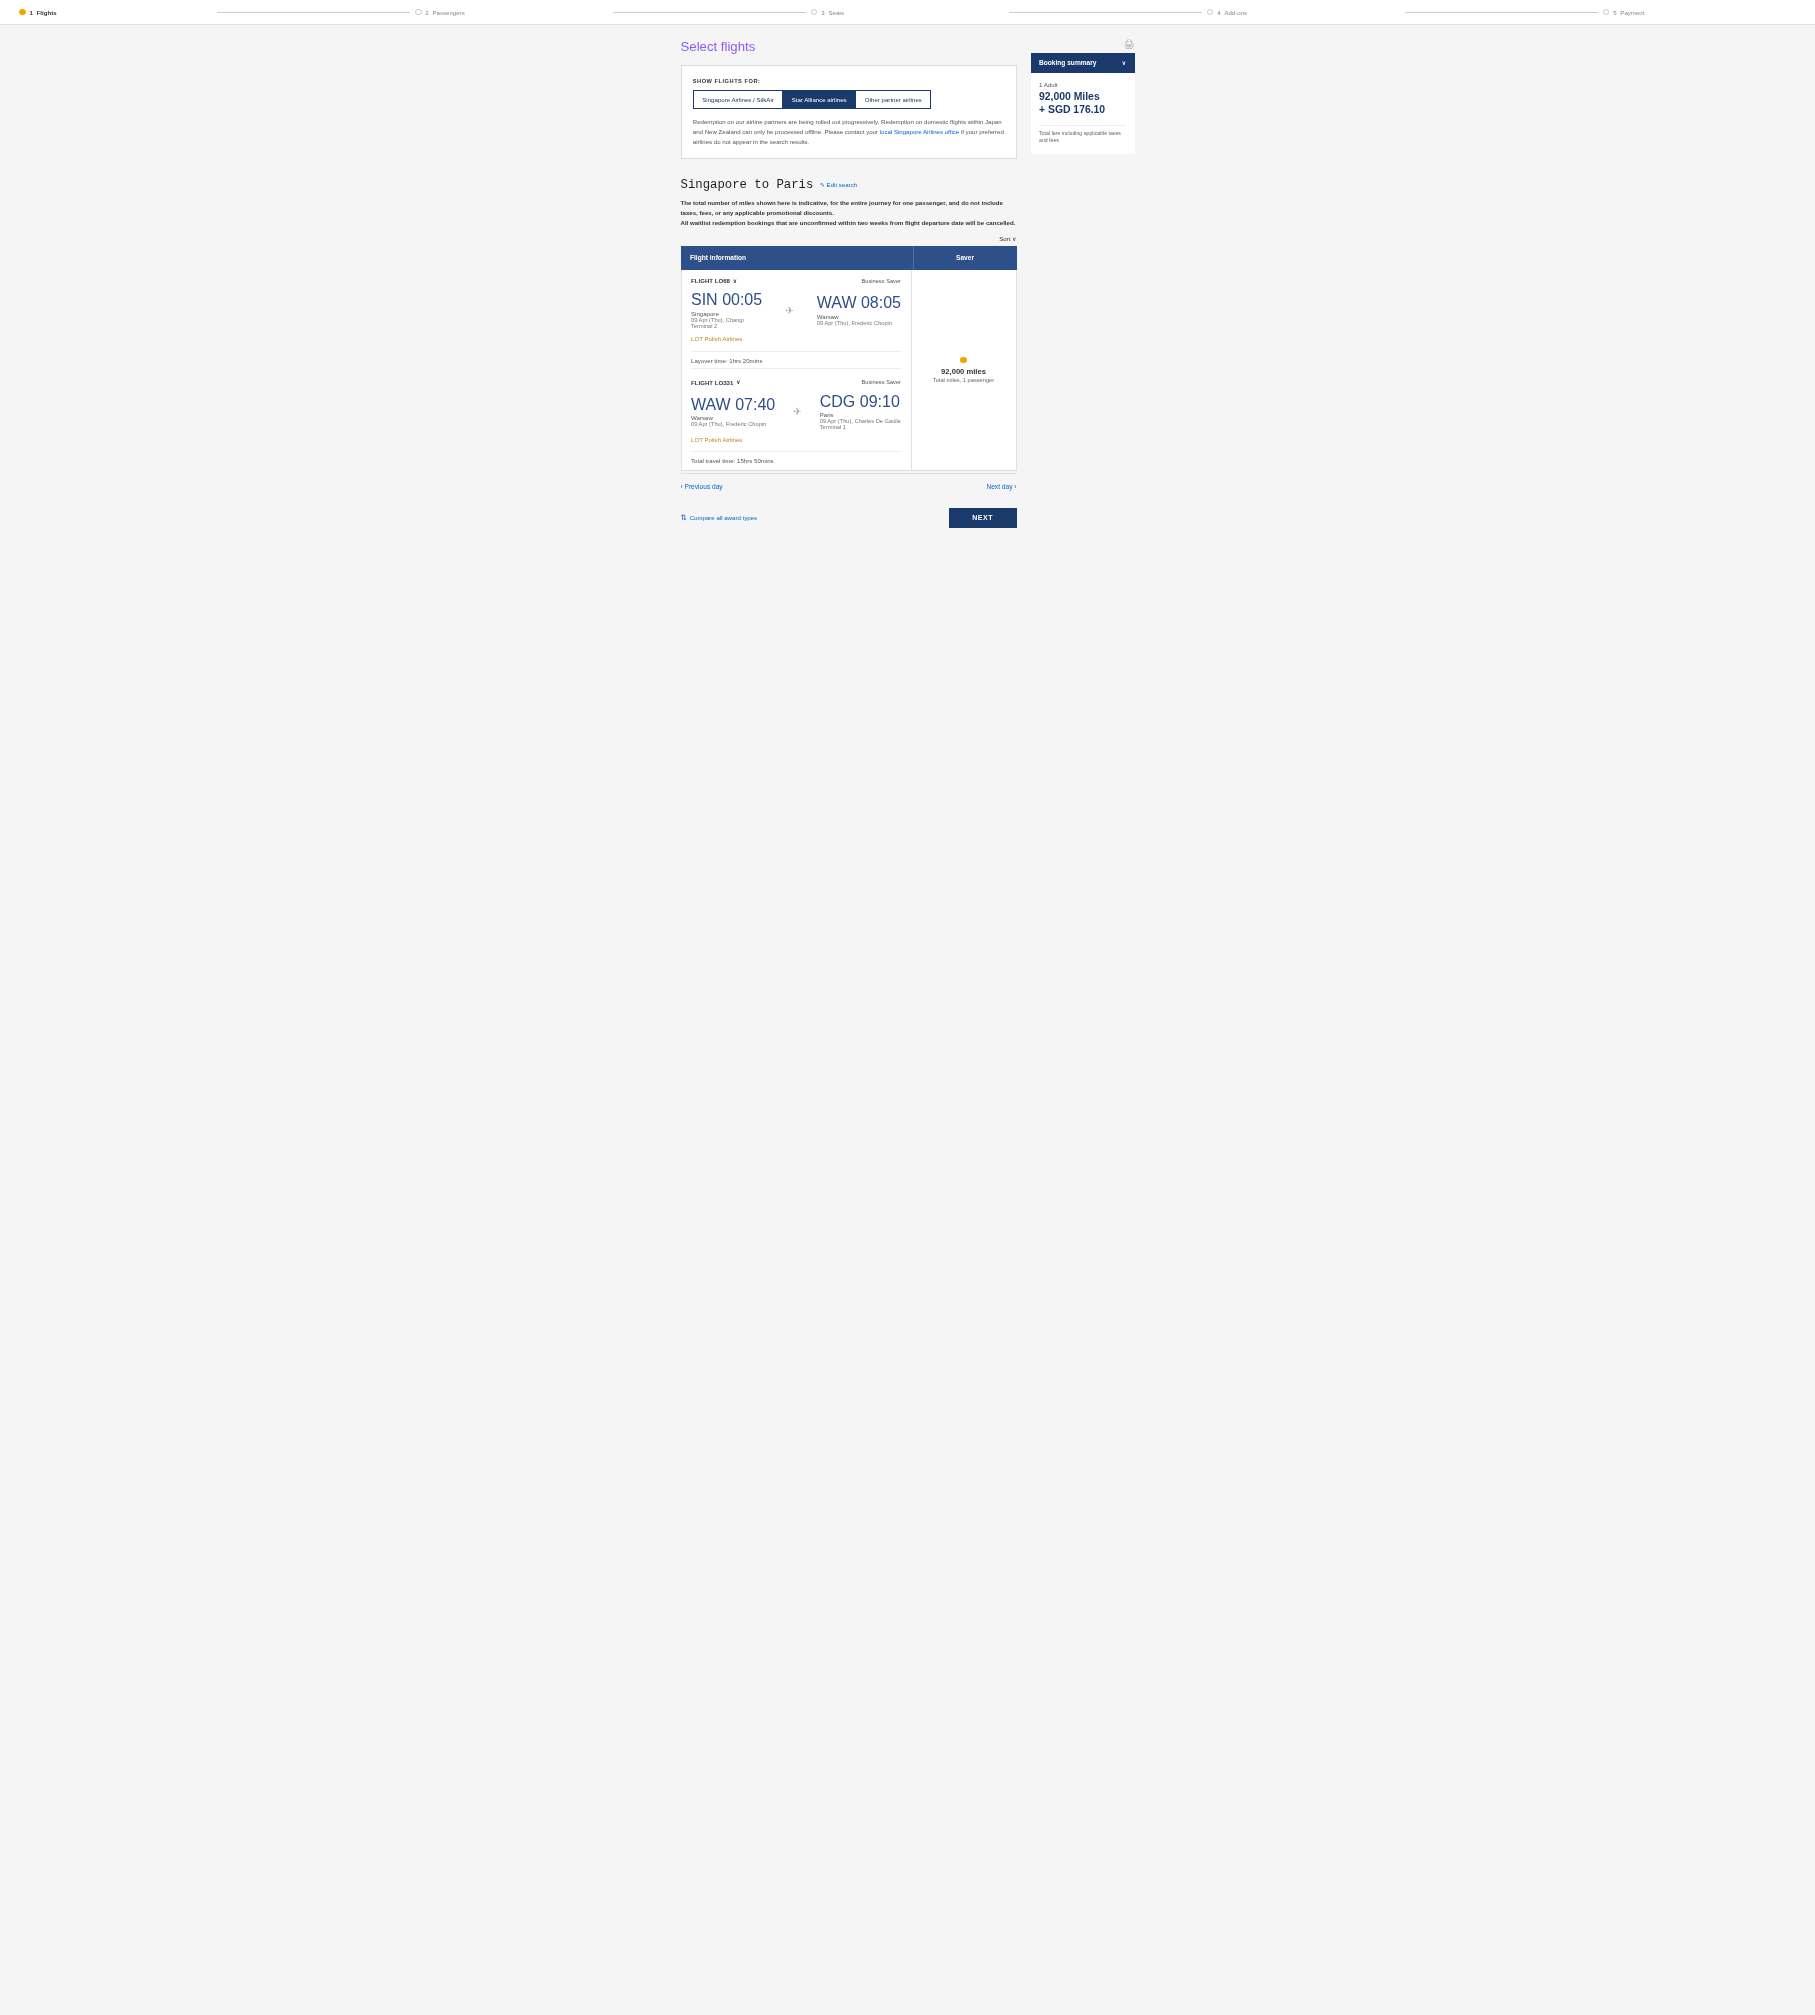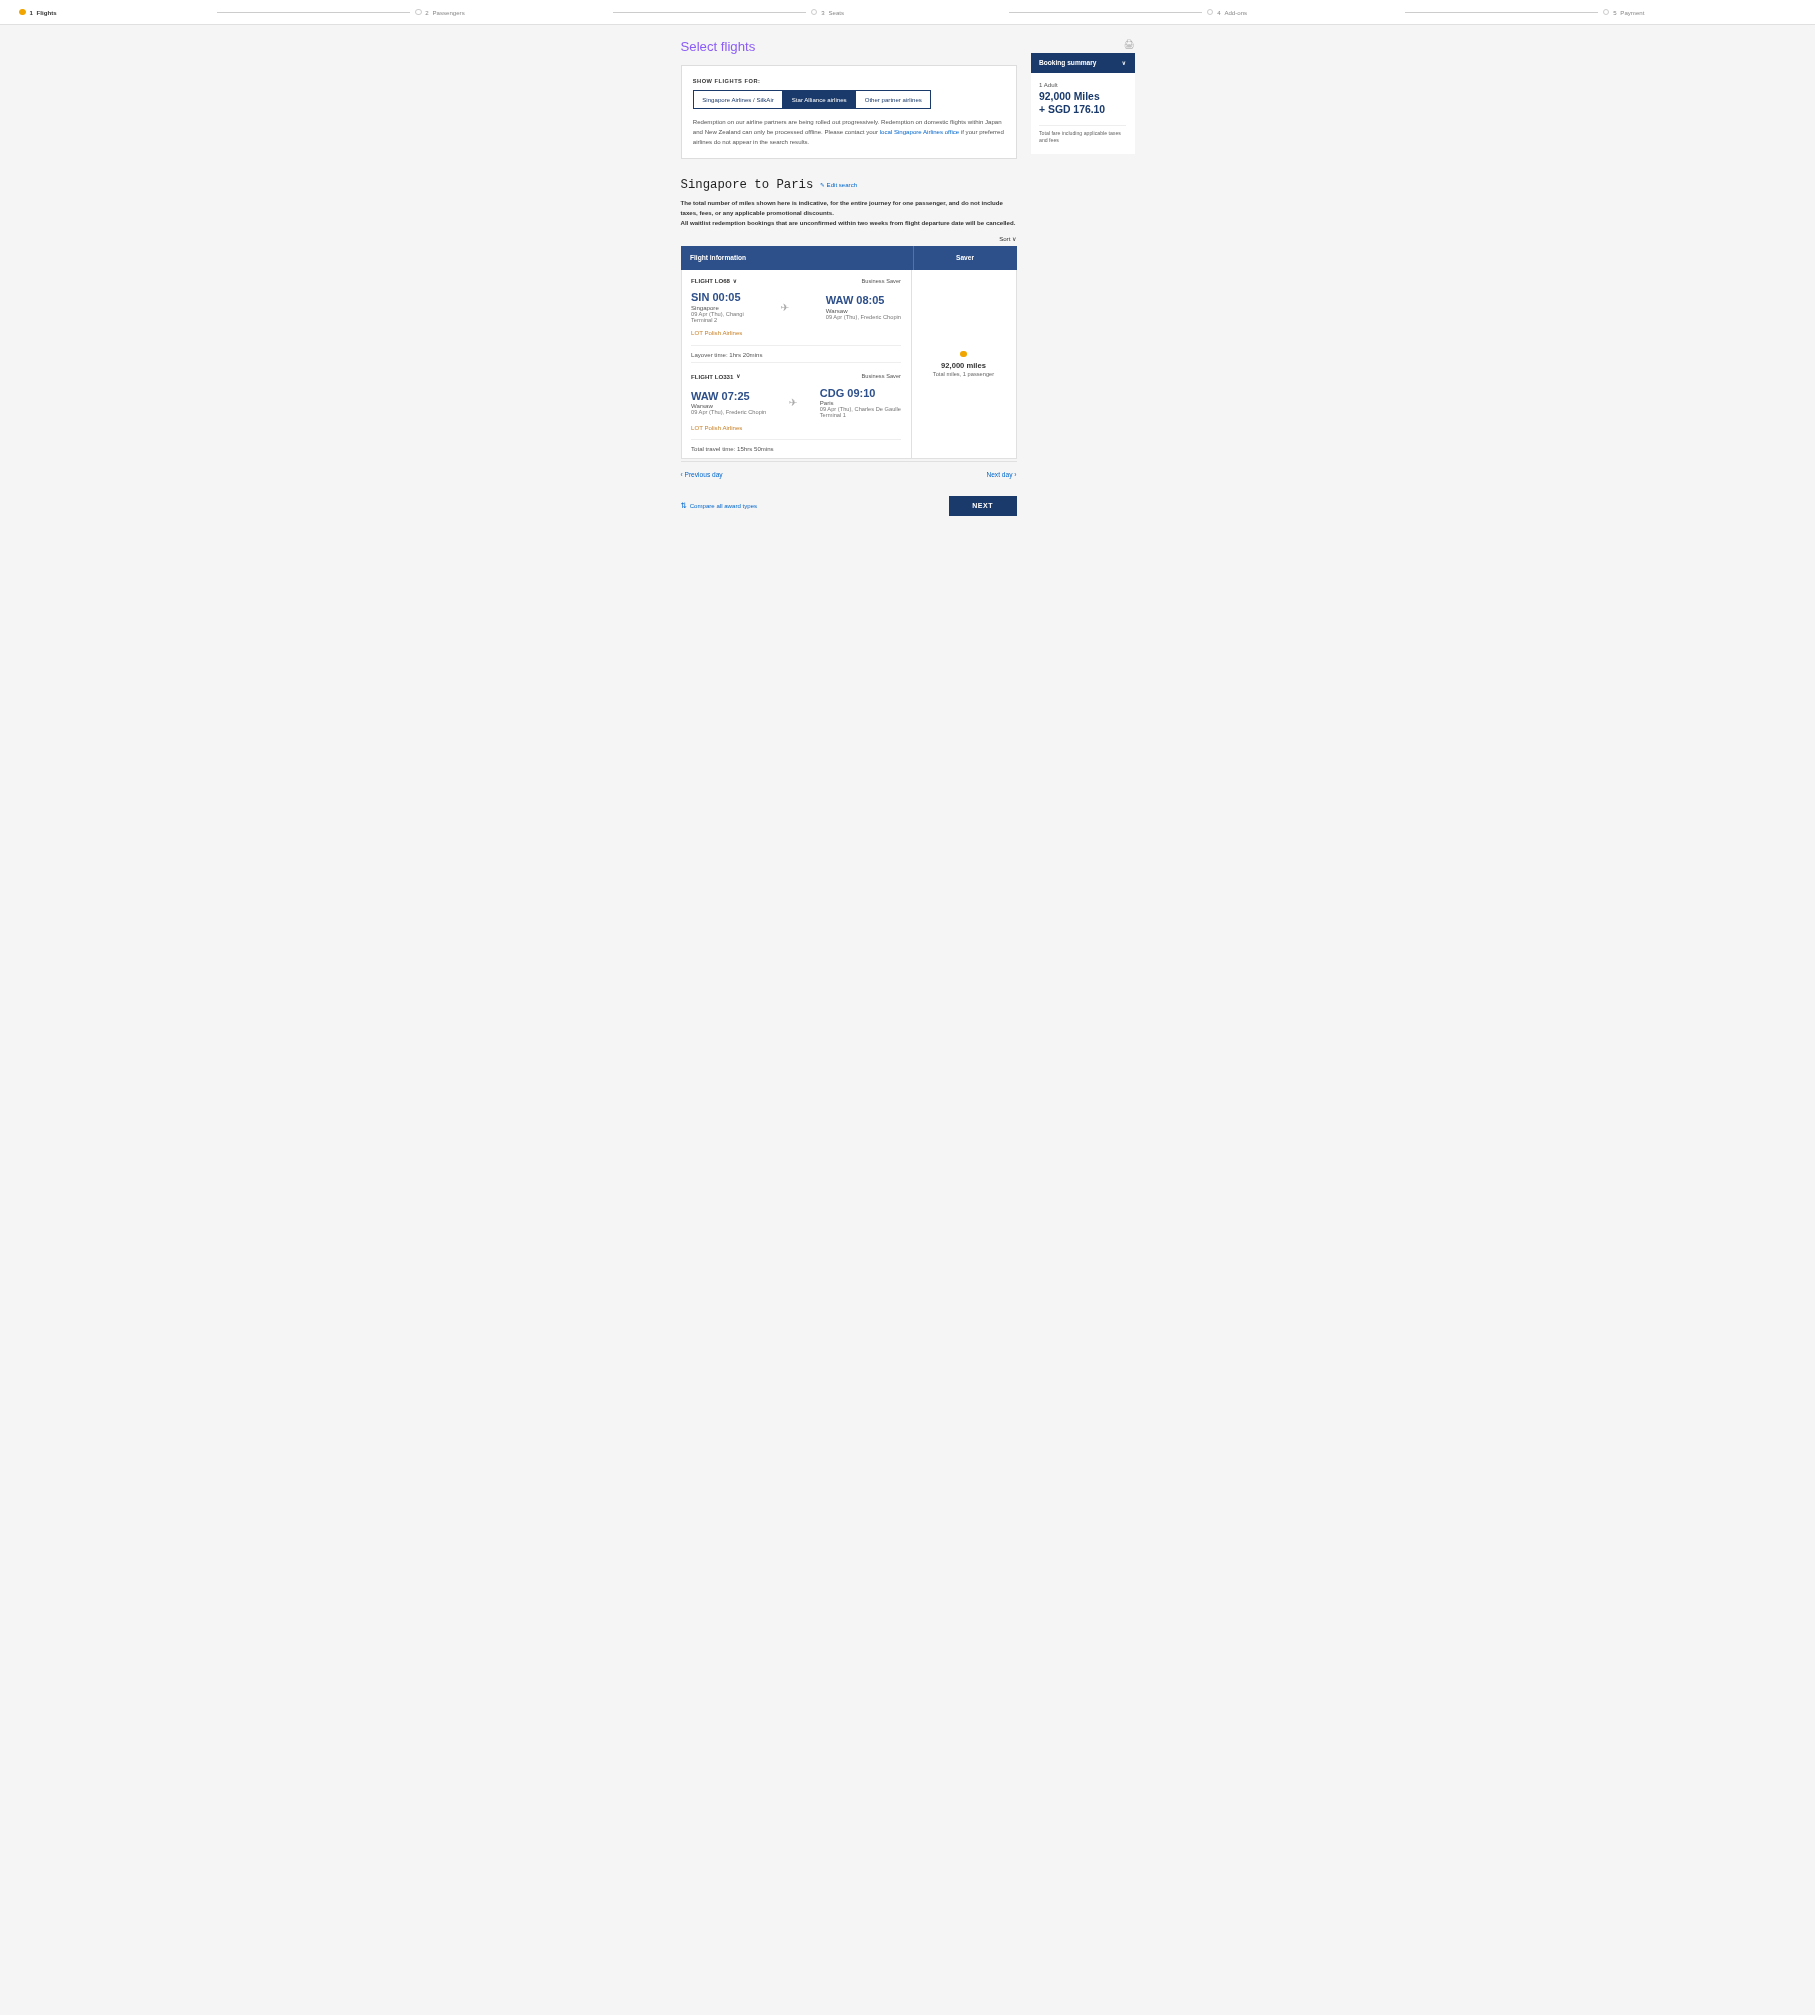--- a/index.html
+++ b/index.html
@@ -271,22 +271,22 @@
       font-size: 5.7px;
       color: #555;
     }
     .flight-times {
       display: flex;
       align-items: center;
       gap: 14px;
       margin-bottom: 5.7px;
     }
     .airport-time {
-      font-size: 11px;
-      font-weight: bold;
+      font-size: 16px;
+      font-weight: normal;
       color: #2d4f8a;
     }
     .airport-name {
       font-size: 6.1px;
       color: #555;
       margin-top: 0.9px;
     }
     .airport-date {
       font-size: 5.7px;
       color: #777;
@@ -536,21 +536,21 @@
                 <span>FLIGHT LO331</span>
                 <span class="collapse-icon">∨</span>
               </div>
               <div class="flight-class">Business Saver</div>
             </div>
             <div class="flight-times">
               <div>
                 <div class="airport-time">
                   <span>WAW</span>
                   <span> </span>
-                  <span>07:25</span>
+                  <span>07:40</span>
                 </div>
                 <div class="airport-name">Warsaw</div>
                 <div class="airport-date">09 Apr (Thu), Frederic Chopin</div>
               </div>
               <div class="plane-icon">✈</div>
               <div>
                 <div class="airport-time">
                   <span>CDG</span>
                   <span> </span>
                   <span>09:10</span>

